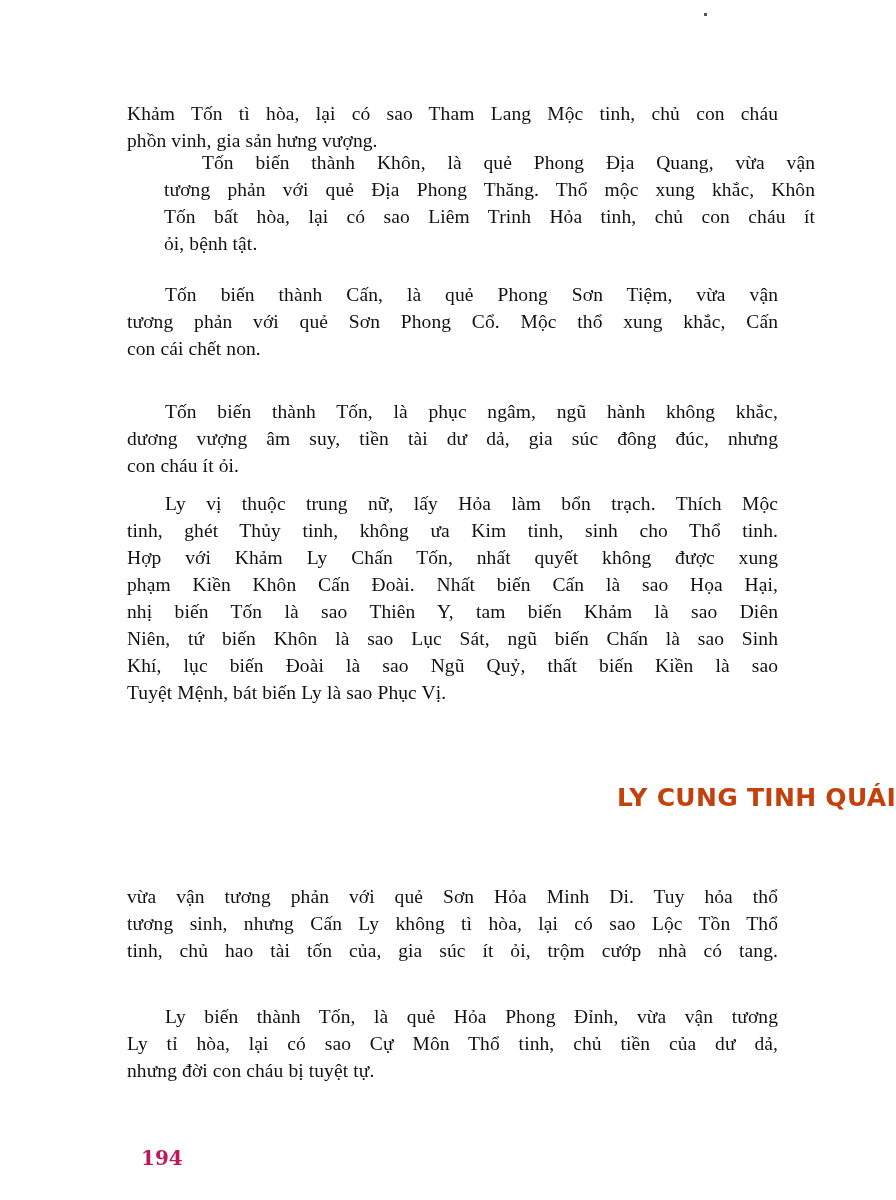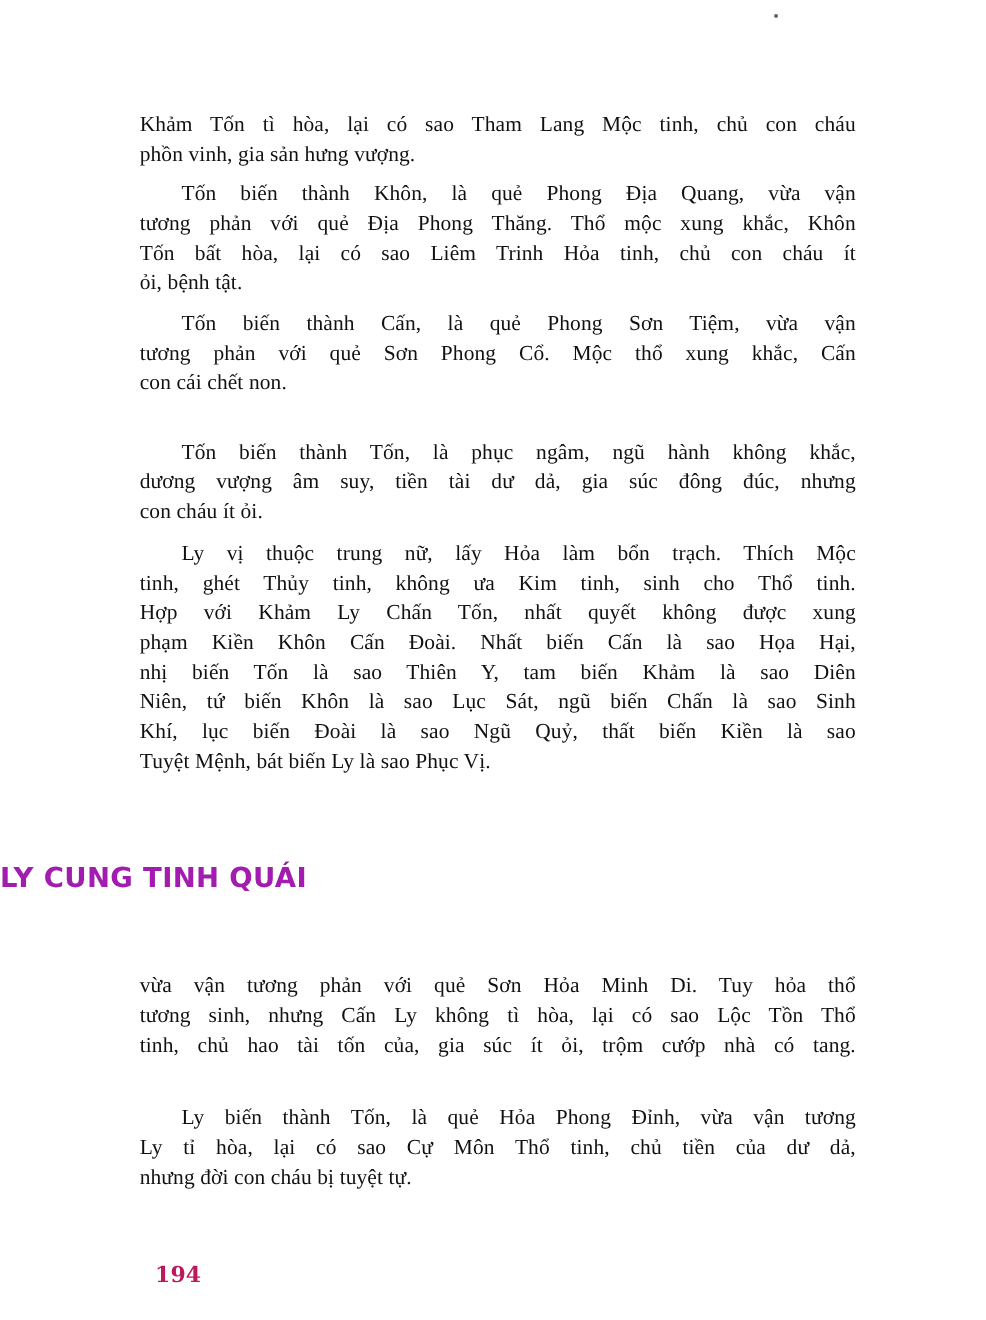--- a/index.html
+++ b/index.html
@@ -48,26 +48,26 @@
     .line.last {
       text-align-last: left;
     }
     .line.indent {
       padding-left: 38px;
     }
     .heading {
       position: absolute;
       left: 0;
       width: 896px;
-      text-align: left;
+      text-align: right;
       font-family: "DejaVu Sans", "Liberation Sans", sans-serif;
       font-weight: bold;
       font-size: 25px;
       letter-spacing: 0.3px;
-      color: #a21caf;
+      color: #c2410c;
     }
     .heading .hl {
       display: block;
       height: 36px;
       line-height: 36px;
     }
     .page-number {
       position: absolute;
       left: 141px;
       top: 1146px;
@@ -82,21 +82,21 @@
 
 <div class="page">
 
   <span class="speck"></span>
 
   <div class="para" style="top:100px;">
     <span class="line">Khảm Tốn tì hòa, lại có sao Tham Lang Mộc tinh, chủ con cháu</span>
     <span class="line last">phồn vinh, gia sản hưng vượng.</span>
   </div>
 
-  <div class="para" style="top:163px;">
+  <div class="para" style="top:149px;margin-left:37px;">
     <span class="line indent">Tốn biến thành Khôn, là quẻ Phong Địa Quang, vừa vận</span>
     <span class="line">tương phản với quẻ Địa Phong Thăng. Thổ mộc xung khắc, Khôn</span>
     <span class="line">Tốn bất hòa, lại có sao Liêm Trinh Hỏa tinh, chủ con cháu ít</span>
     <span class="line last">ỏi, bệnh tật.</span>
   </div>
 
   <div class="para" style="top:281px;">
     <span class="line indent">Tốn biến thành Cấn, là quẻ Phong Sơn Tiệm, vừa vận</span>
     <span class="line">tương phản với quẻ Sơn Phong Cổ. Mộc thổ xung khắc, Cấn</span>
     <span class="line last">con cái chết non.</span>

